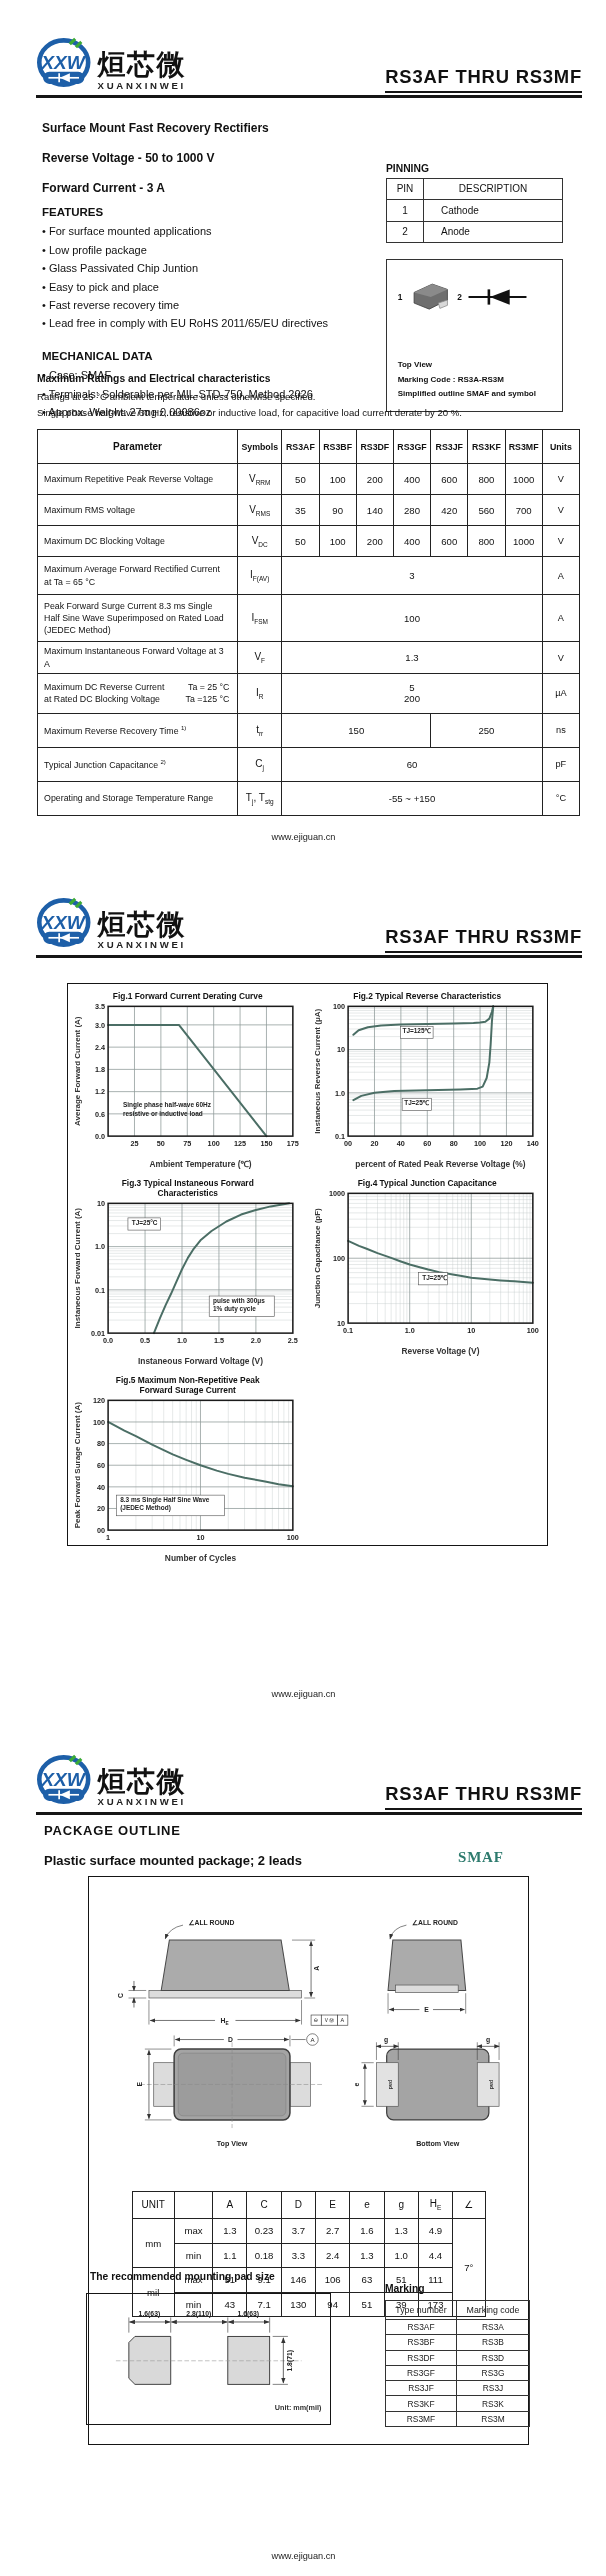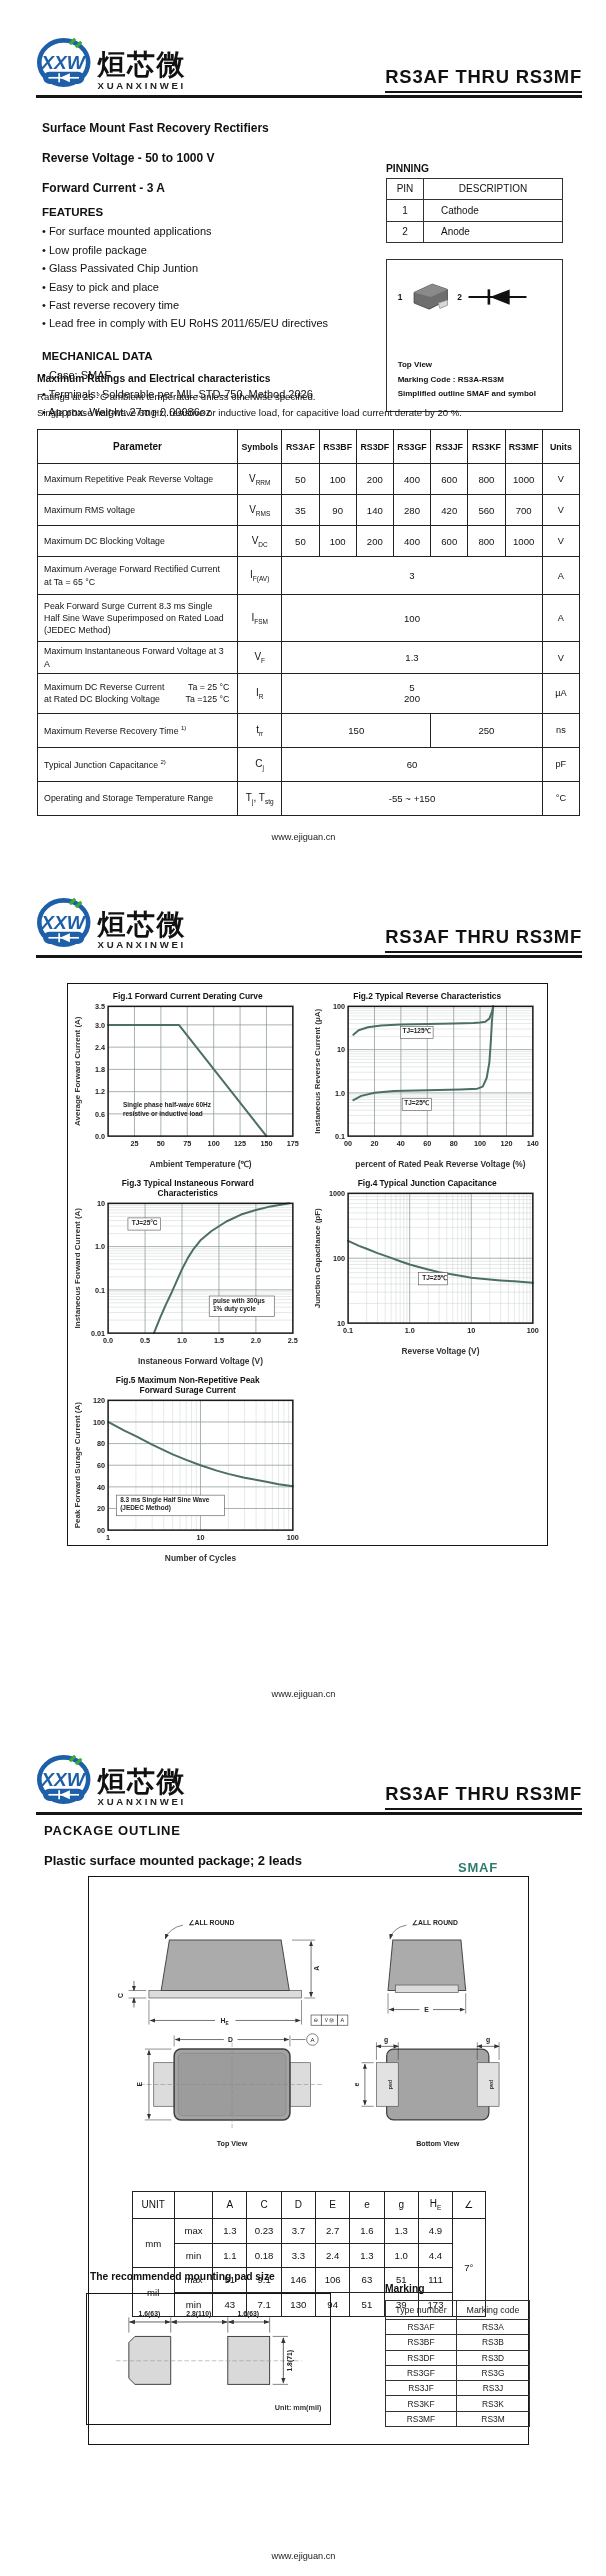--- a/index.html
+++ b/index.html
@@ -52,21 +52,21 @@
   .footer { position:absolute; left:0; right:0; bottom:15.3px; text-align:center; font-size:9.2px; color:#222; }
 
   
   .charts-box { position:absolute; left:67px; top:126px; width:481px; height:563px; border:1.5px solid #151515; padding-top:3.8px; display:grid; grid-template-columns:1fr 1fr; }
   .fig { display:flex; flex-direction:column; align-items:center; padding-top:3.1px; }
   .fig-title { font-size:8.4px; font-weight:bold; text-align:center; line-height:10px; color:#111; }
 
   
   .po-h { position:absolute; left:44px; top:109px; font-size:13px; font-weight:bold; letter-spacing:0.8px; }
   .po-sub { position:absolute; left:44px; top:139px; font-size:13px; font-weight:bold; }
-  .po-name { position:absolute; left:458px; top:146px; font-size:13px; font-weight:bold; letter-spacing:0.8px; }
+  .po-name { position:absolute; left:458px; top:135px; font-size:15px; font-weight:bold; letter-spacing:0.8px;font-family:Liberation Serif, serif; }
   .outline-box { position:absolute; left:88px; top:162px; width:441px; height:569px; border:1.5px solid #151515; }
   .dim-tbl { margin:4.6px auto 0 auto; width:354px; border:1.5px solid #222; }
   .dim-tbl td { border:0.8px solid #222; text-align:center; font-size:9.6px; height:24.5px; }
   .dim-tbl .hrow td { height:27.6px; font-size:10px; }
   .dim-tbl td sub { font-size:6.5px; }
   .pad-h { position:absolute; left:90px; top:557px; font-size:10.3px; font-weight:bold; }
   .pad-box { position:absolute; left:86px; top:579px; width:245px; height:132px; border:1.5px solid #151515; }
   .mark-h { position:absolute; left:385px; top:569px; font-size:10.3px; font-weight:bold; }
   .mark-tbl { position:absolute; left:385px; top:586px; width:145px; border:1.5px solid #333; }
   .mark-tbl td { border:0.8px solid #333; text-align:center; font-size:8.4px; height:15.3px; color:#222; }

